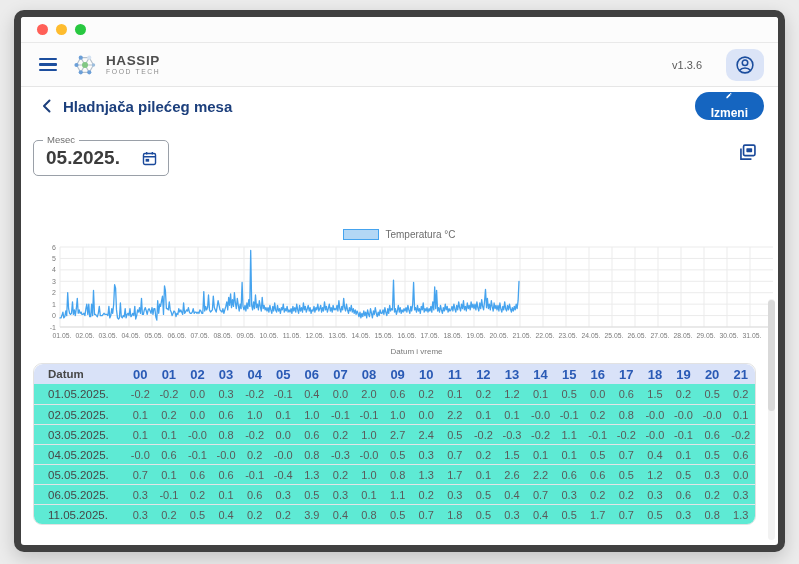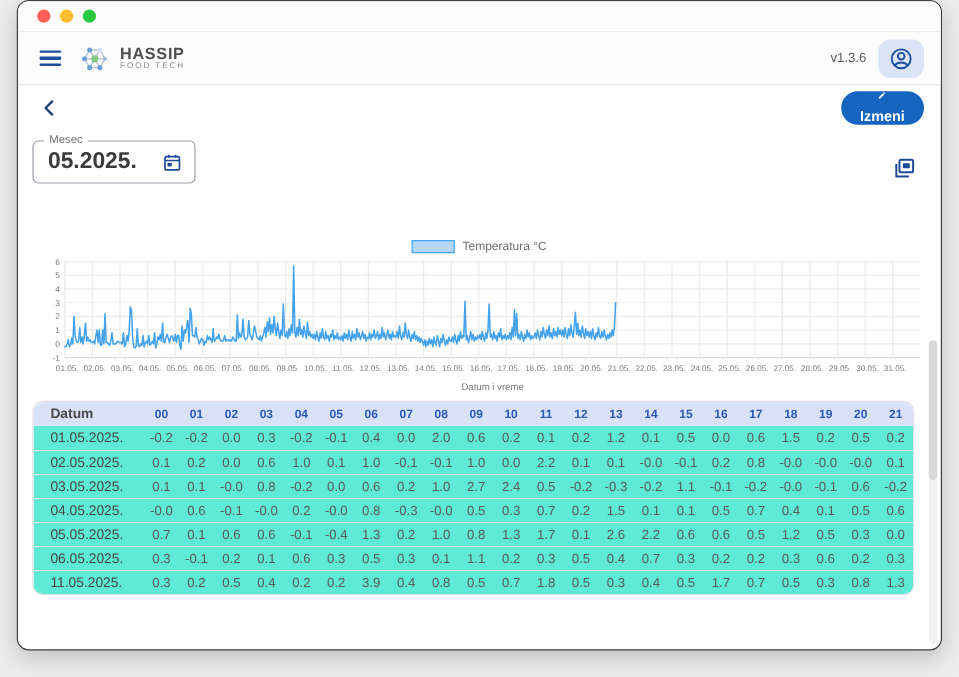--- a/index.html
+++ b/index.html
@@ -1,69 +1,69 @@
 <!DOCTYPE html>
 <html style="--accent: #1565c0; --accent-dark: #1c4e9e; --title-color: #1c3f7c; --chart-line: #45a3ee; --chart-fill: #b3d7f5; --thead-bg: #d9e2f8; --thead-text: #2a5ab5;"><head>
 <meta charset="utf-8">
 <style>
   * { margin:0; padding:0; box-sizing:border-box; }
   html,body { width:799px; height:564px; font-family:"Liberation Sans", sans-serif; background:#ececec; overflow:hidden; }
 
   .window{
-    position:absolute; left:14px; top:0; width:771px; height:542px;
-    background:#fff; border-radius:10px; border:1px solid #404040;
+    position:absolute; left:14px; top:10px; width:771px; height:542px;
+    background:#fff; border-radius:10px; border:7px solid #404040;
     box-shadow:0 6px 18px rgba(0,0,0,.18);
     overflow:hidden;
   }
 
   
   .titlebar{ height:26px; background:#fcfcfc; border-bottom:1px solid #e9e9e9; display:flex; align-items:center; padding-left:16px; }
   .dots{ display:flex; gap:8px; }
   .dot{ width:11px; height:11px; border-radius:50%; }
 
   
   .toolbar{ height:44px; background:#fcfcfc; border-bottom:1px solid #e6e6e6; display:flex; align-items:center; padding:0 14px 0 18px; }
   .hamburger{ width:18px; display:flex; flex-direction:column; gap:3px; cursor:pointer; margin-right:14px; }
   .hamburger span{ display:block; height:2.4px; background:var(--accent-dark,#1c4e9e); border-radius:1px; }
   .brand{ display:flex; align-items:center; gap:7px; }
   .brand-text .brand-name{ font-size:13.5px; font-weight:700; color:#4f4f4f; letter-spacing:.6px; line-height:14px; }
   .brand-text .brand-sub{ font-size:6.8px; color:#8d8d8d; letter-spacing:1.6px; line-height:8px; }
-  .toolbar-right{ margin-left:auto; display:flex; align-items:center; gap:10px; }
+  .toolbar-right{ margin-left:auto; display:flex; align-items:center; gap:24px; }
   .version{ font-size:11px; color:#5a5a5a; }
   .avatar-btn{ width:38px; height:32px; background:#dbe4f7; border:none; border-radius:10px; display:flex; align-items:center; justify-content:center; cursor:pointer; }
 
   
   .page{ padding:0 10px; }
   .page-header{ height:34px; display:flex; align-items:center; padding:0 4px 0 6px; margin-top:2px; }
   .back-btn{ background:none; border:none; cursor:pointer; display:flex; align-items:center; padding:2px; }
   .page-title{ font-size:15px; font-weight:700; color:var(--title-color,#1c3f7c); margin-left:6px; }
   .edit-btn{ margin-left:auto; background:var(--accent,#1565c0); color:#fff; border:none; border-radius:16px;
     height:28px; padding:0 16px; font-size:12px; font-weight:700; display:flex; align-items:center; gap:7px; cursor:pointer;
     font-family:"Liberation Sans",sans-serif;flex-direction:column; }
 
-  .controls-row{ display:flex; align-items:flex-end; padding:4px 2px 0 2px; height:46px; }
+  .controls-row{ display:flex; align-items:flex-start; padding:4px 2px 0 2px; height:46px;margin-top:13px; }
   .month-field{ position:relative; width:136px; height:36px; border:1px solid #9aa0a8; border-radius:5px;
     display:flex; align-items:center; padding:0 8px 0 12px; cursor:pointer; background:#fff; }
   .month-label{ position:absolute; top:-7px; left:9px; background:#fff; padding:0 4px; font-size:9.5px; color:#6f6f6f; }
   .month-value{ font-size:19px; font-weight:700; color:#3c3c3c; flex:1; }
   .icon-btn{ background:none; border:none; cursor:pointer; display:flex; align-items:center; justify-content:center; padding:2px; }
   .pdf-wrap{ margin-left:auto; padding-right:8px; }
 
   
   .chart-block{ padding:0 2px;margin-top:44px; }
   .legend{ display:flex; align-items:center; justify-content:center; gap:6px; height:16px; margin-top:2px; }
   .legend-swatch{ width:36px; height:11px; background:var(--chart-fill,#b3d7f5); border:1.5px solid var(--chart-line,#45a3ee); }
   .legend-label{ font-size:10px; color:#6d6d6d; }
   .chart-svg{ display:block; width:749px; height:118px; }
 
   
   .table-card{ margin:3px 12px 0 2px; border:1px solid #e2e2e2; border-radius:9px; background:#fff; overflow:hidden; }
   .t-row{ display:grid; grid-template-columns:92px repeat(22,1fr); align-items:center; height:20px; }
   .t-head{ background:var(--thead-bg,#d9e2f8); border-radius:9px 9px 0 0; }
-  .t-head .t-cell{ color:var(--thead-text,#2a5ab5); font-weight:700; font-size:10px; }
+  .t-head .t-cell{ color:var(--thead-text,#2a5ab5); font-weight:700; font-size:13px; }
   .t-body .t-row{ border-top:1px solid #e4e4e6; background:#5eead4; }
   .t-body .t-row:first-child{ border-top:none; }
   .t-cell{ text-align:center; font-size:11px; color:#5a5a5a; }
   .t-cell.date-col{ text-align:left; padding-left:14px; font-size:11.5px; color:#474747; }
 
   
   .scrollbar{ position:absolute; right:3px; top:282px; bottom:5px; width:7px; background:#f2f2f2; border-radius:4px; }
   .scrollbar .thumb{ position:absolute; top:1px; left:0; width:7px; height:46%; background:#d9d9d9; border-radius:4px; }
 </style>
 </head>
@@ -124,20 +124,21 @@
   </div>
 
   <div class="page">
 
     <div class="page-header">
       <button class="back-btn">
         <svg width="16" height="16" viewBox="0 0 16 16">
           <polyline points="10.5,2.5 5,8 10.5,13.5" fill="none" stroke="#1c3f7c" stroke-width="2" stroke-linecap="round" stroke-linejoin="round"></polyline>
         </svg>
       </button>
+      <h1 class="page-title">Hladnjača pilećeg mesa</h1>
       <button class="edit-btn">
         <svg width="12" height="12" viewBox="0 0 24 24">
           <path fill="#fff" d="M3 17.25V21h3.75L17.81 9.94l-3.75-3.75L3 17.25zM20.71 7.04a1 1 0 0 0 0-1.41l-2.34-2.34a1 1 0 0 0-1.41 0l-1.83 1.83 3.75 3.75 1.83-1.83z"></path>
         </svg>
         <span>Izmeni</span>
       </button>
     </div>
 
     <div class="controls-row">
       <div class="month-field">

